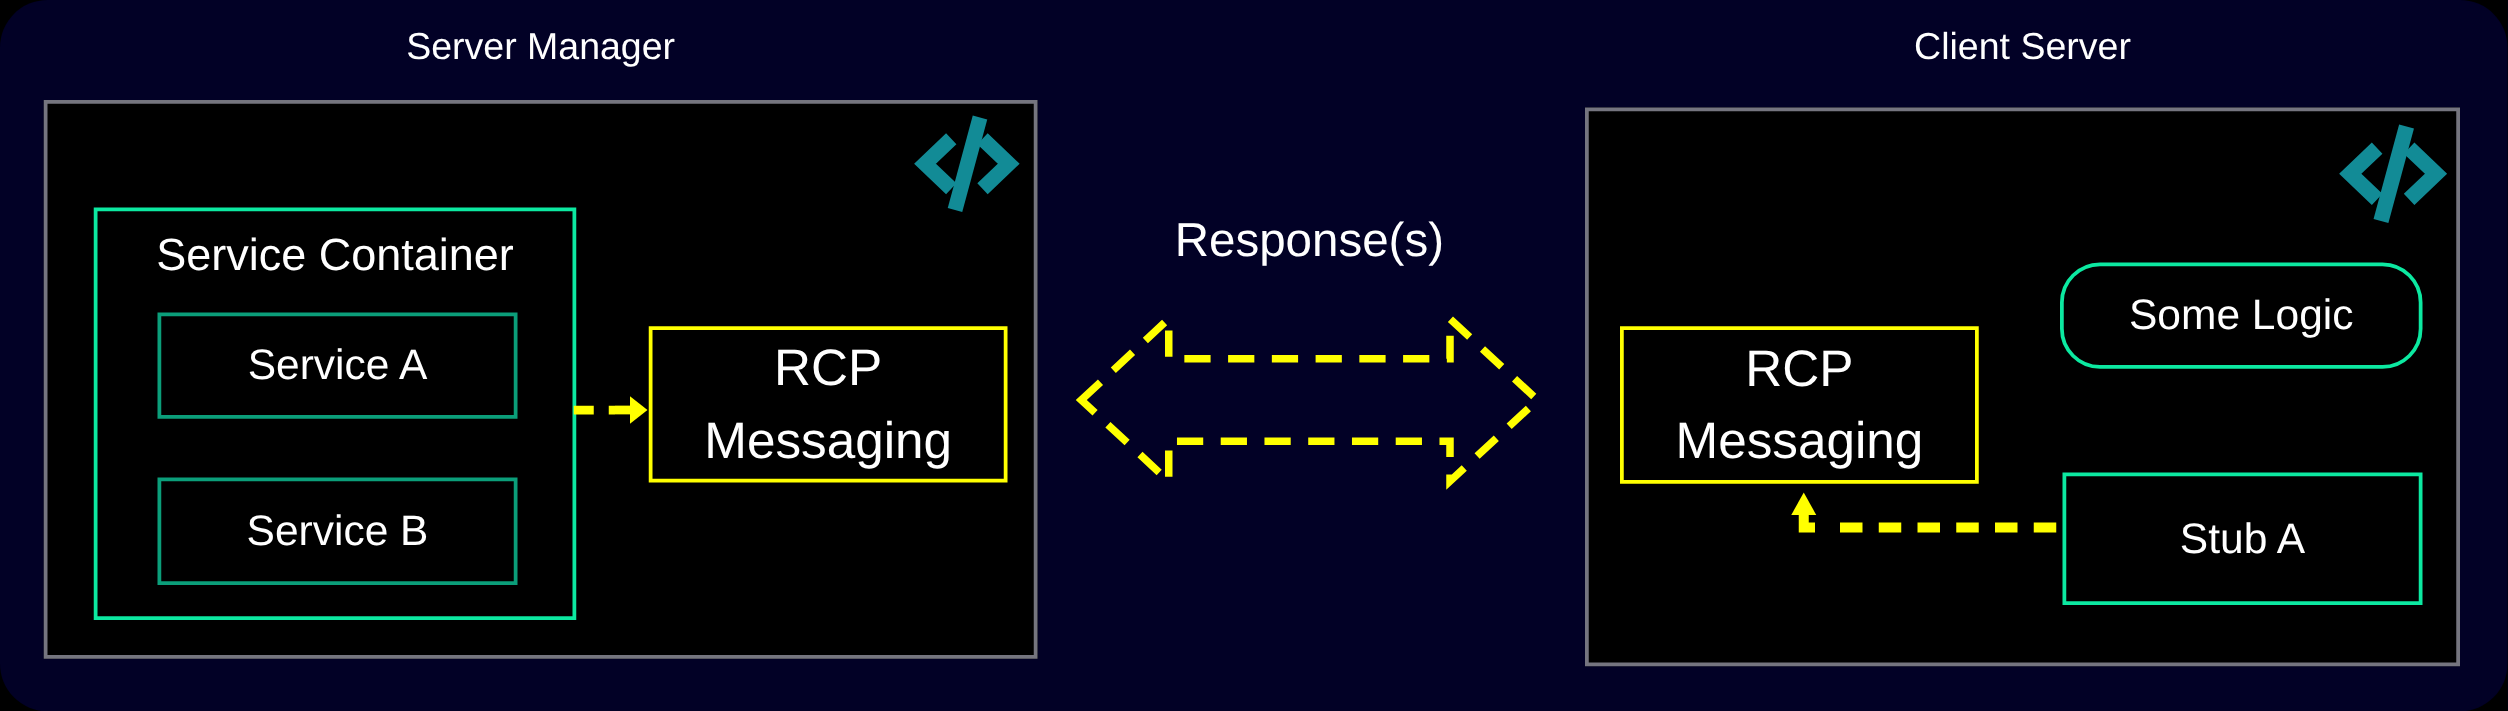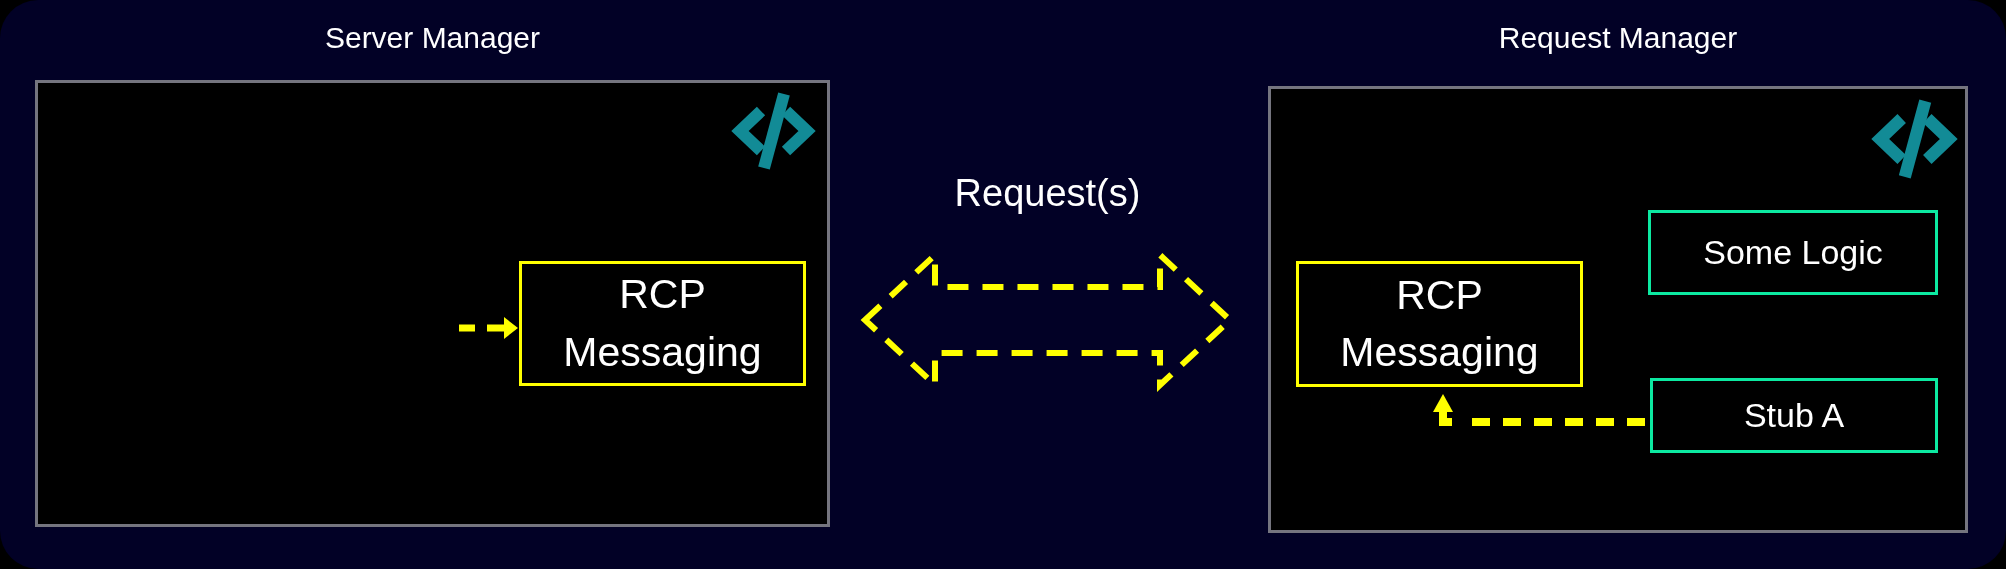--- a/index.html
+++ b/index.html
@@ -44,48 +44,59 @@
   <div class="abs group-title" style="left:35px;top:20px;width:795px;">Server Manager</div>
 
   <div class="abs panel" style="left:35px;top:80px;width:795px;height:447px;">
 
     <svg class="code-icon-svg" style="left:693px;top:8px;" width="85" height="80" viewBox="0 0 85 80">
       <path d="M30 20 L9 40 L30 60" fill="none" stroke="#128b96" stroke-width="12"></path>
       <path d="M55 20 L76 40 L55 60" fill="none" stroke="#128b96" stroke-width="12"></path>
       <line x1="53" y1="3" x2="33" y2="77" stroke="#128b96" stroke-width="12"></line>
     </svg>
 
+    <div class="abs container-box" style="left:37px;top:83px;width:386px;height:330px;">
+      <div class="container-label">Service Container</div>
+
+      <div class="abs box teal" style="left:48px;top:81px;width:288px;height:85px;">
+        <span>Service A</span>
+      </div>
+
+      <div class="abs box teal" style="left:48px;top:213px;width:288px;height:86px;">
+        <span>Service B</span>
+      </div>
+    </div>
 
     <div class="abs box yellow two-line" style="left:481px;top:178px;width:287px;height:125px;">RCP
 Messaging</div>
   </div>
 
-  <div class="abs group-title" style="left:1268px;top:20px;width:700px;">Request Manager</div>
+  <div class="abs group-title" style="left:1268px;top:20px;width:700px;">Client Server</div>
 
   <div class="abs panel" style="left:1268px;top:86px;width:700px;height:447px;">
 
     <svg class="code-icon-svg" style="left:600px;top:9px;" width="87" height="82" viewBox="0 0 85 80">
       <path d="M30 20 L9 40 L30 60" fill="none" stroke="#128b96" stroke-width="12"></path>
       <path d="M55 20 L76 40 L55 60" fill="none" stroke="#128b96" stroke-width="12"></path>
       <line x1="53" y1="3" x2="33" y2="77" stroke="#128b96" stroke-width="12"></line>
     </svg>
 
     <div class="abs box yellow two-line" style="left:25px;top:172px;width:287px;height:126px;">RCP
 Messaging</div>
 
-    <div class="abs box mint" style="left:377px;top:121px;width:290px;height:85px;">
+    <div class="abs box mint" style="left:377px;top:121px;width:290px;height:85px;border-radius:32px;">
       <span>Some Logic</span>
     </div>
 
-    <div class="abs box mint" style="left:379px;top:289px;width:288px;height:75px;">
+    <div class="abs box mint" style="left:379px;top:289px;width:288px;height:106px;">
       <span>Stub A</span>
     </div>
   </div>
 
-  <div class="abs mid-label" style="left:840px;top:172px;width:415px;">Request(s)</div>
+  <div class="abs mid-label" style="left:840px;top:172px;width:415px;">Response(s)</div>
 
 
   <svg class="overlay" width="2006" height="569" viewBox="0 0 2006 569">
 
     <g>
       <line x1="459" y1="328" x2="492" y2="328" stroke="#ffff00" stroke-width="7" stroke-dasharray="16 12"></line>
       <line x1="492" y1="328" x2="504" y2="328" stroke="#ffff00" stroke-width="7"></line>
       <polygon points="504,317 504,339 518,328" fill="#ffff00"></polygon>
     </g>
 

